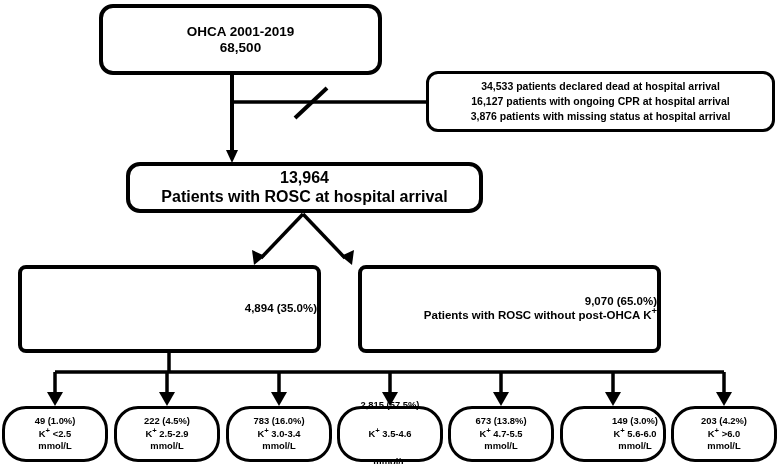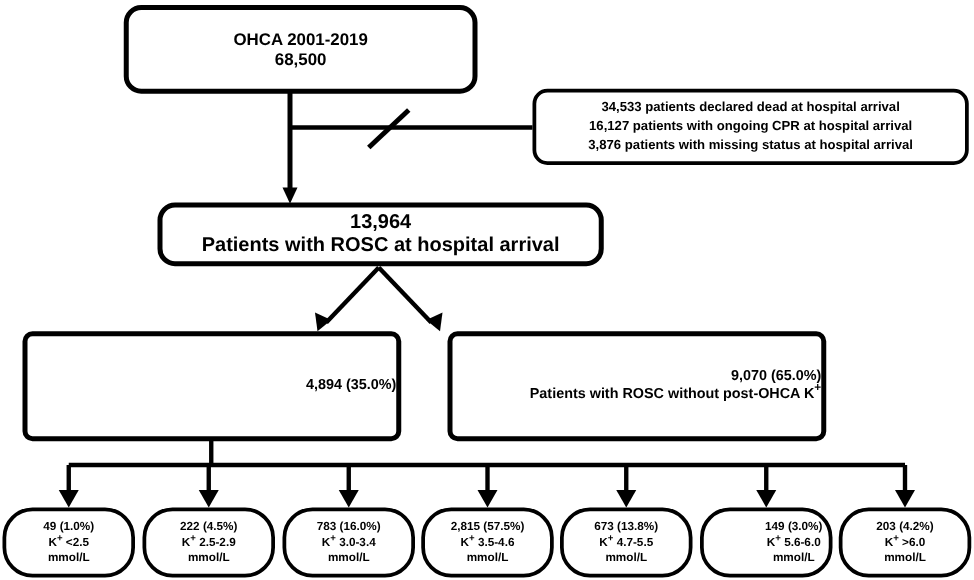--- a/index.html
+++ b/index.html
@@ -171,21 +171,21 @@
     <span class="line"><span>K</span><span class="sup">+</span><span> 2.5-2.9</span></span>
     <span class="line">mmol/L</span>
   </div>
 
   <div class="node node-bin" style="left:226px;">
     <span class="line">783 (16.0%)</span>
     <span class="line"><span>K</span><span class="sup">+</span><span> 3.0-3.4</span></span>
     <span class="line">mmol/L</span>
   </div>
 
-  <div class="node node-bin" style="left:337px;">
+  <div class="node node-bin" style="left:337px;gap:16px;">
     <span class="line">2,815 (57.5%)</span>
     <span class="line"><span>K</span><span class="sup">+</span><span> 3.5-4.6</span></span>
     <span class="line">mmol/L</span>
   </div>
 
   <div class="node node-bin" style="left:448px;">
     <span class="line">673 (13.8%)</span>
     <span class="line"><span>K</span><span class="sup">+</span><span> 4.7-5.5</span></span>
     <span class="line">mmol/L</span>
   </div>

